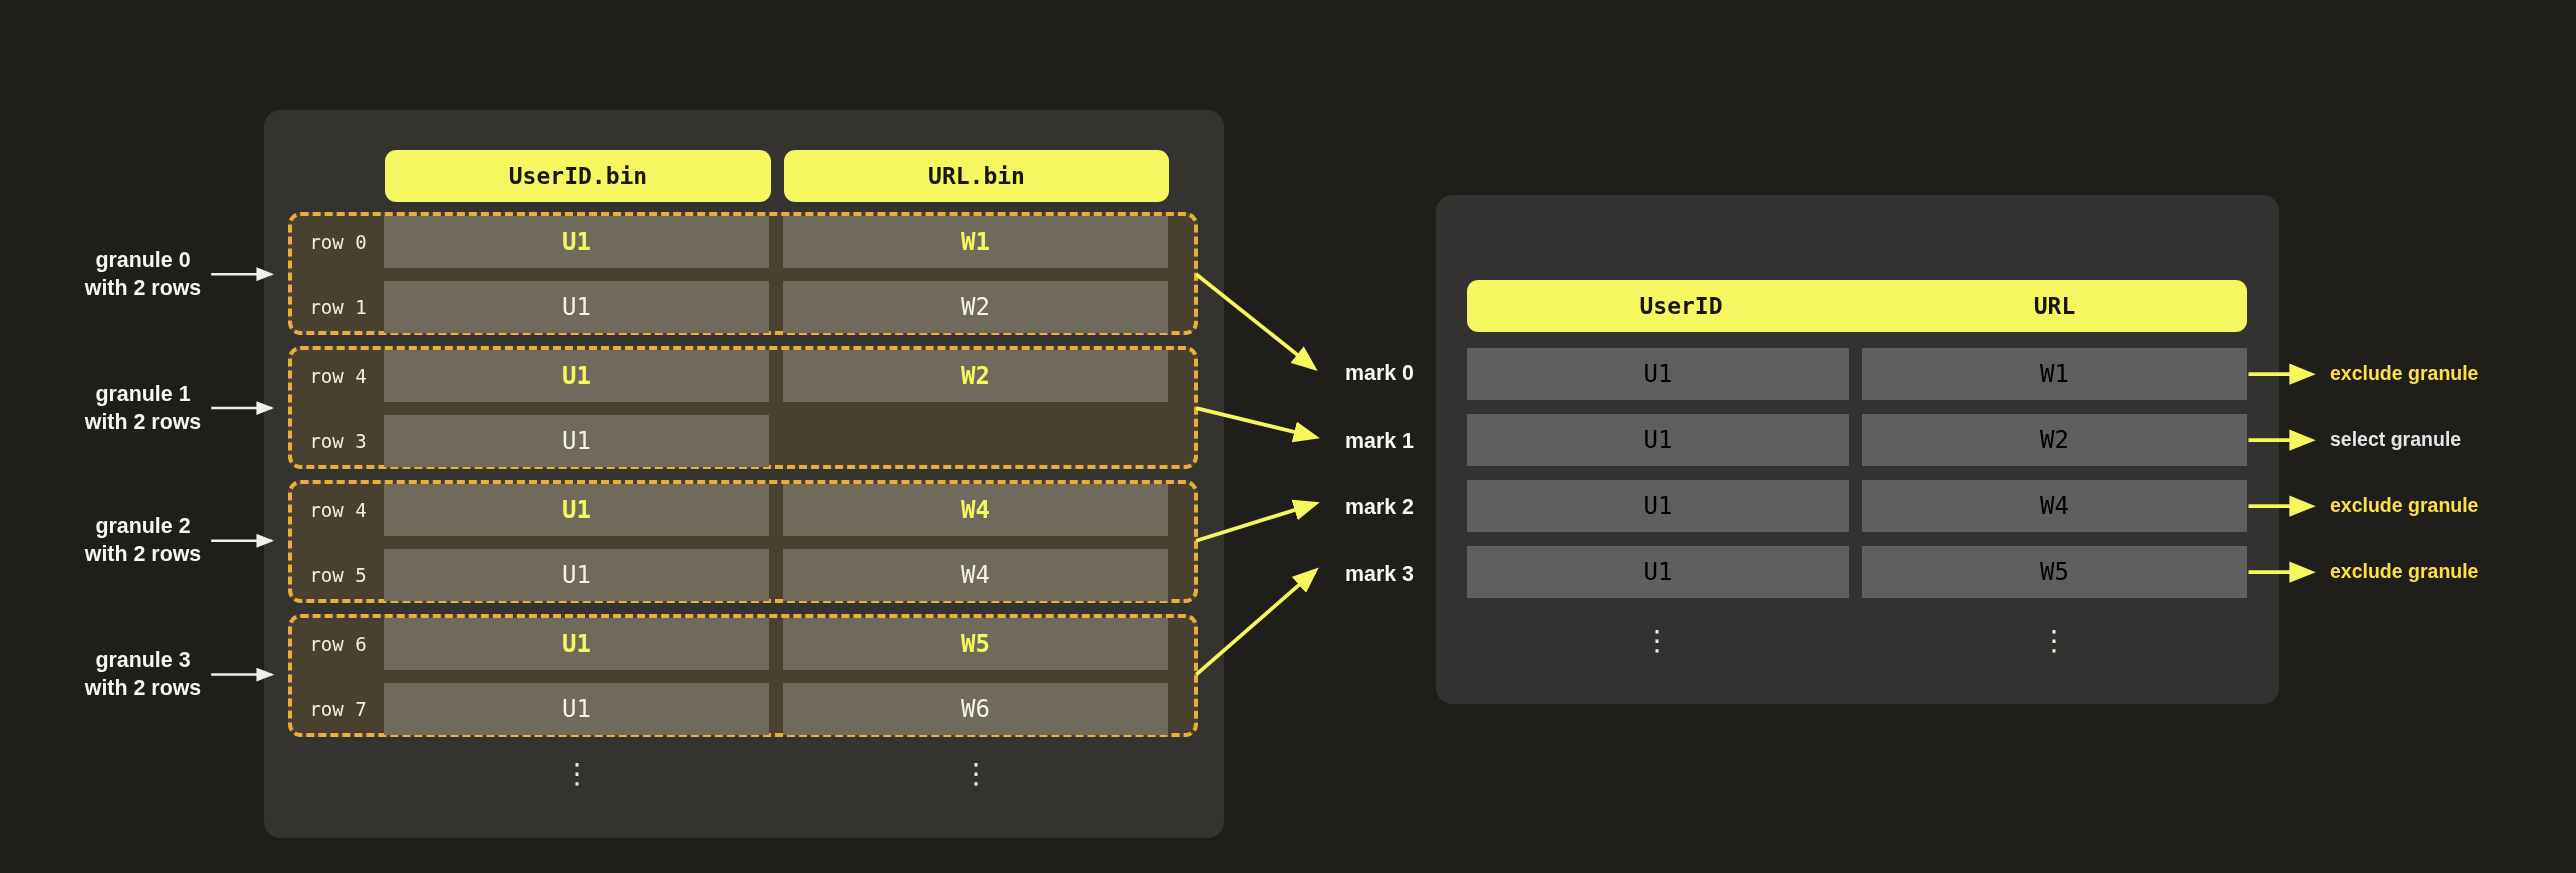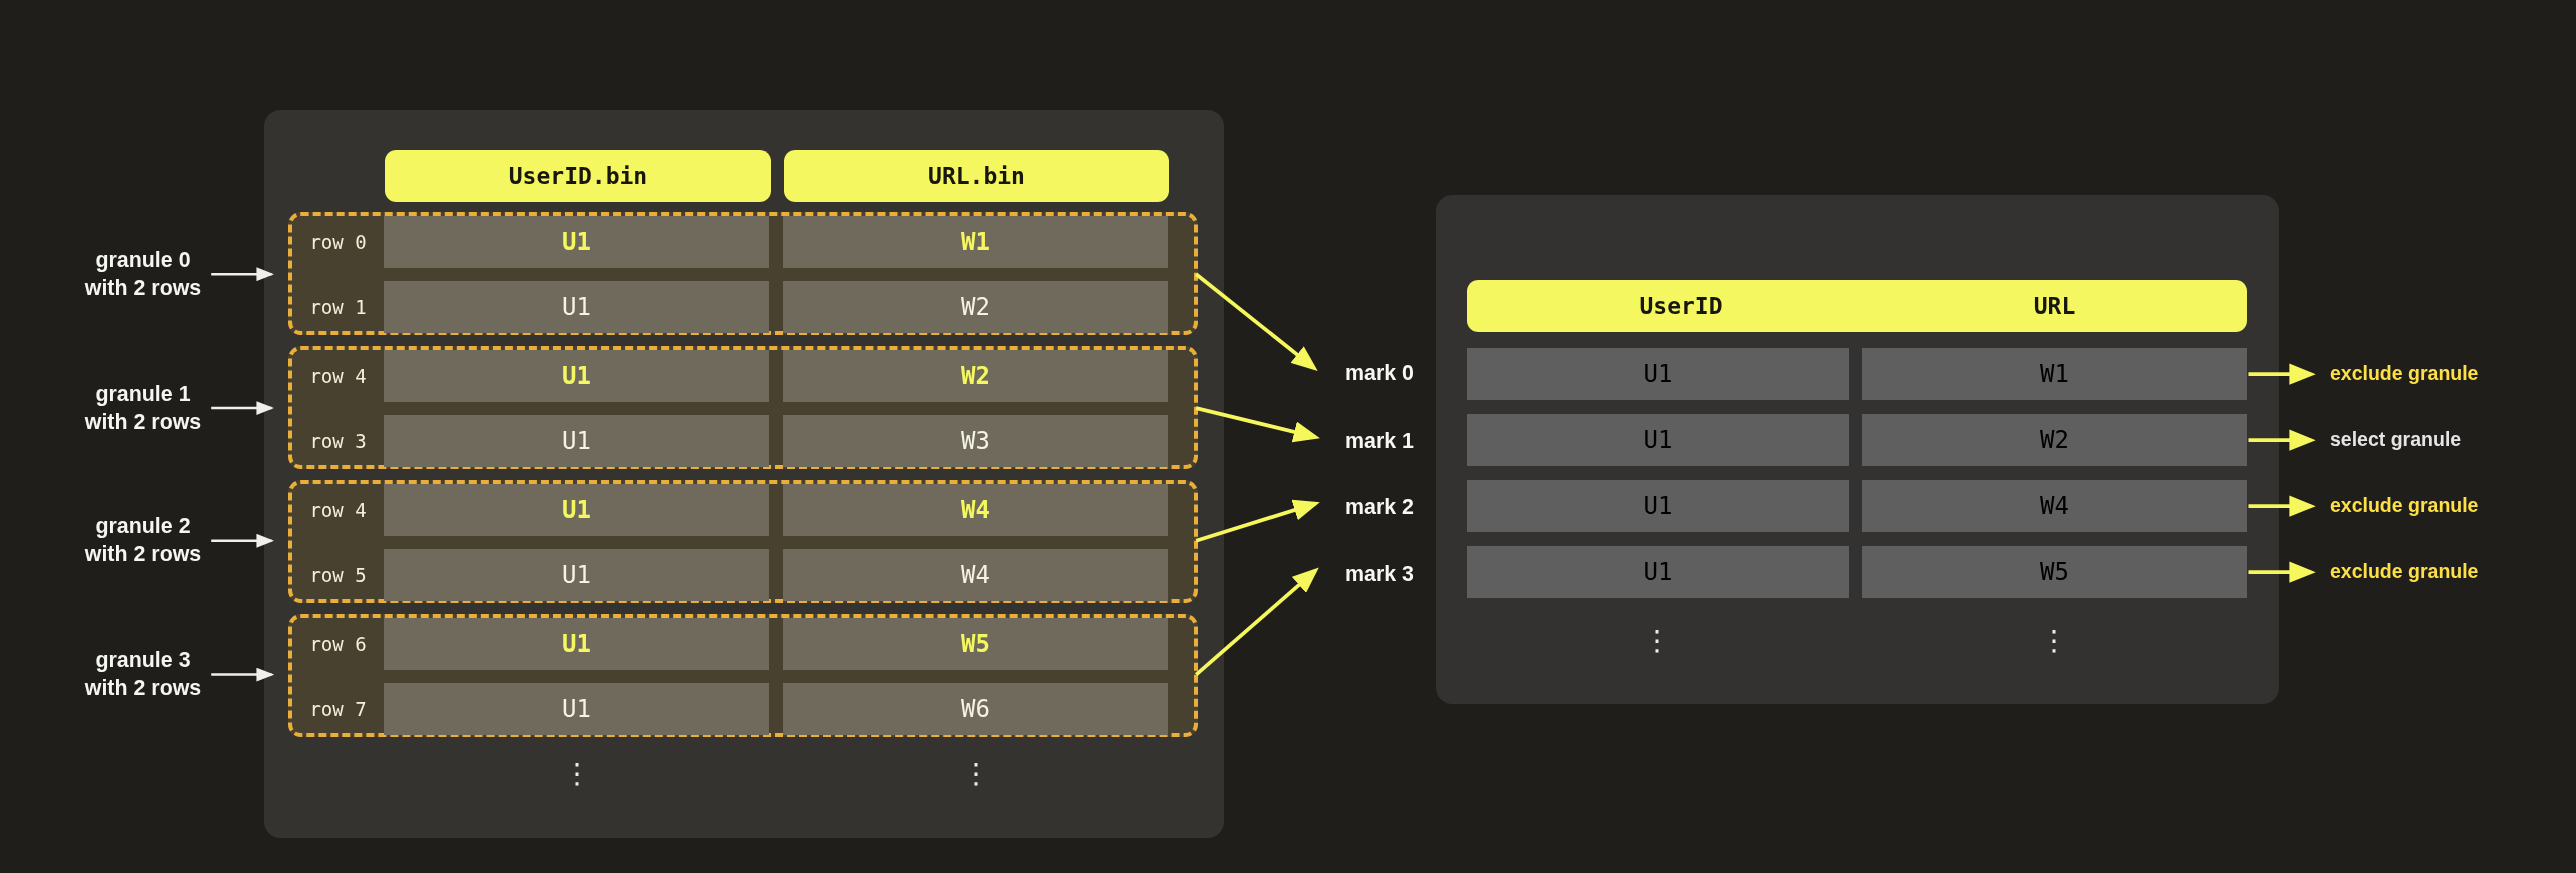--- a/index.html
+++ b/index.html
@@ -125,21 +125,20 @@
 
     <div class="granule" style="top:236px;">
       <div class="grow" style="top:0;">
         <div class="rowlabel">row 4</div>
         <div class="cell left-cell cell-uid val-first">U1</div>
         <div class="cell left-cell cell-url val-first">W2</div>
       </div>
       <div class="grow" style="top:65px;">
         <div class="rowlabel">row 3</div>
         <div class="cell left-cell cell-uid val-second">U1</div>
-        <div class="cell left-cell cell-url val-second">W3</div>
       </div>
     </div>
 
     <div class="granule" style="top:370px;">
       <div class="grow" style="top:0;">
         <div class="rowlabel">row 4</div>
         <div class="cell left-cell cell-uid val-first">U1</div>
         <div class="cell left-cell cell-url val-first">W4</div>
       </div>
       <div class="grow" style="top:65px;">

